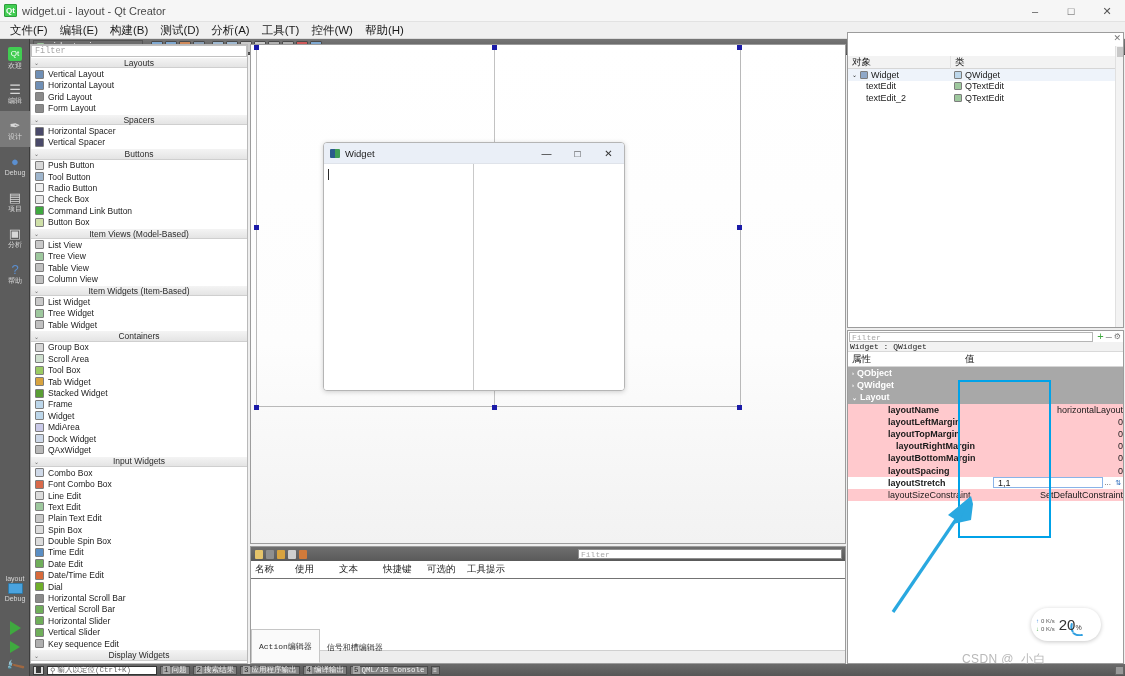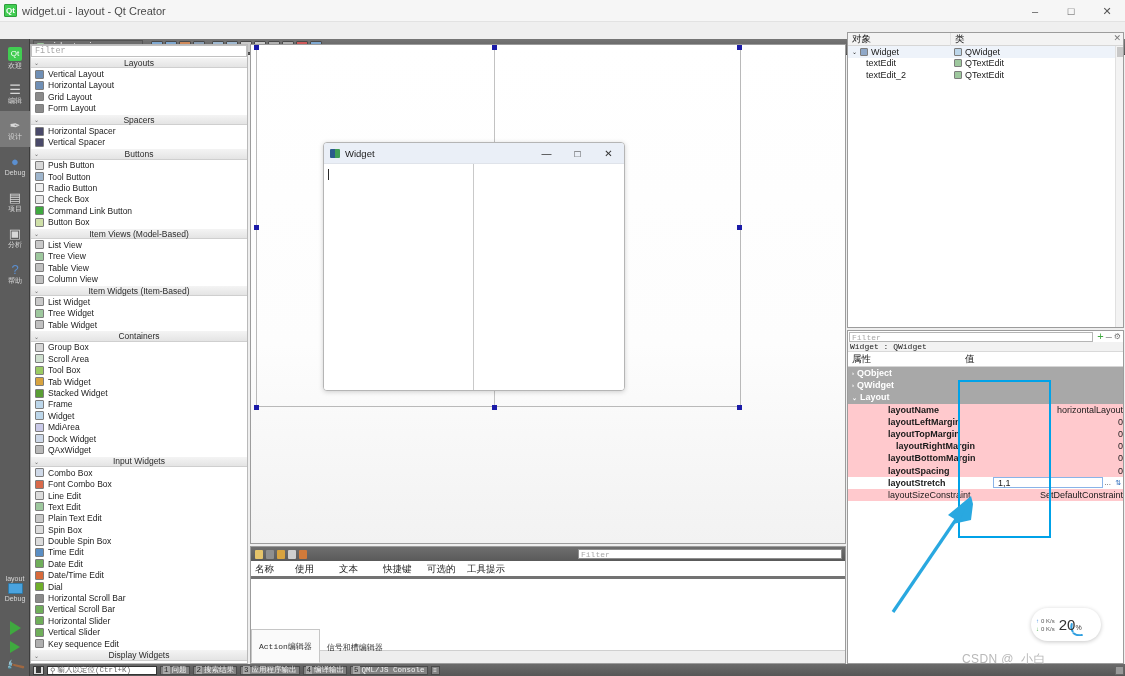--- a/index.html
+++ b/index.html
@@ -151,21 +151,21 @@
     height:14px; background:linear-gradient(#6f6f6f,#5a5a5a);
     display:flex; align-items:center; gap:3px; padding-left:4px;
   }
   .aeicon { width:8px; height:9px; border-radius:1px; }
   .aefilter {
     margin-left:auto; margin-right:3px; width:264px; height:10px;
     background:#fff; border:1px solid #8f8f8f;
     font-family:"Liberation Mono", monospace; font-size:8px; color:#a8a8a8;
     padding-left:2px; display:flex; align-items:center;
   }
-  .aehdr { height:18px; display:flex; align-items:flex-end; border-bottom:3px solid #737373;
+  .aehdr { height:18px; display:flex; align-items:center; border-bottom:1px solid #737373;
            font-size:9.5px; color:#1b1b1b; background:#fff; }
   .aehdr span { display:block; }
   .aetabs { position:absolute; bottom:0; left:0; width:100%; height:13px;
             background:#eeeeee; border-top:1px solid #cfcfcf; display:flex; align-items:flex-end; }
   .aetab { height:12px; padding:16px 7px; font-family:"Liberation Mono", monospace;
            font-size:8px; color:#303030; display:flex; align-items:center; }
   .aetab.active { background:#fafafa; border:1px solid #c6c6c6; border-bottom:1px solid #fafafa; }
 
   
   .objinspector {
@@ -281,20 +281,30 @@
   <div class="titlebar">
     <div class="logo">Qt</div>
     <div class="ttl">widget.ui - layout - Qt Creator</div>
     <div class="winbtns">
       <div class="winbtn">–</div>
       <div class="winbtn">□</div>
       <div class="winbtn close">✕</div>
     </div>
   </div>
 
+  <div class="menubar" id="menubar">
+      <div class="menuitem">文件(F)</div>
+      <div class="menuitem">编辑(E)</div>
+      <div class="menuitem">构建(B)</div>
+      <div class="menuitem">测试(D)</div>
+      <div class="menuitem">分析(A)</div>
+      <div class="menuitem">工具(T)</div>
+      <div class="menuitem">控件(W)</div>
+      <div class="menuitem">帮助(H)</div>
+    </div>
 
   <div class="modebar">
     <div id="modes">
         <div class="mode">
           <div class="gl" style="background: rgb(65, 205, 82); color: rgb(255, 255, 255); font-size: 8px; width: 14px; height: 14px; line-height: 14px; text-align: center; border-radius: 2px;">Qt</div>
           <div class="mlbl">欢迎</div>
         </div>
         <div class="mode">
           <div class="gl">☰</div>
           <div class="mlbl">编辑</div>
@@ -623,21 +633,21 @@
         <span style="width: 60px; padding-left: 0px;">工具提示</span>
       </div>
     <div class="aetabs" id="aetabs">
         <div class="aetab active">Action编辑器</div>
         <div class="aetab">信号和槽编辑器</div>
       </div>
   </div>
 
   <div class="objinspector">
     <div class="oi-close">✕</div>
-    <div class="oi-hdr" style="margin-top:0;">
+    <div class="oi-hdr" style="margin-top:23px;">
       <span class="c1">对象</span>
       <span class="c2">类</span>
     </div>
     <div id="oirows">
         <div class="oi-row sel">
           <span class="c1" style="padding-left: 4px;">
             <span style="font-size: 6px;">⌄</span>
             <span class="tw" style="background: rgb(143, 168, 200);"></span>
             <span>Widget</span>
           </span>

